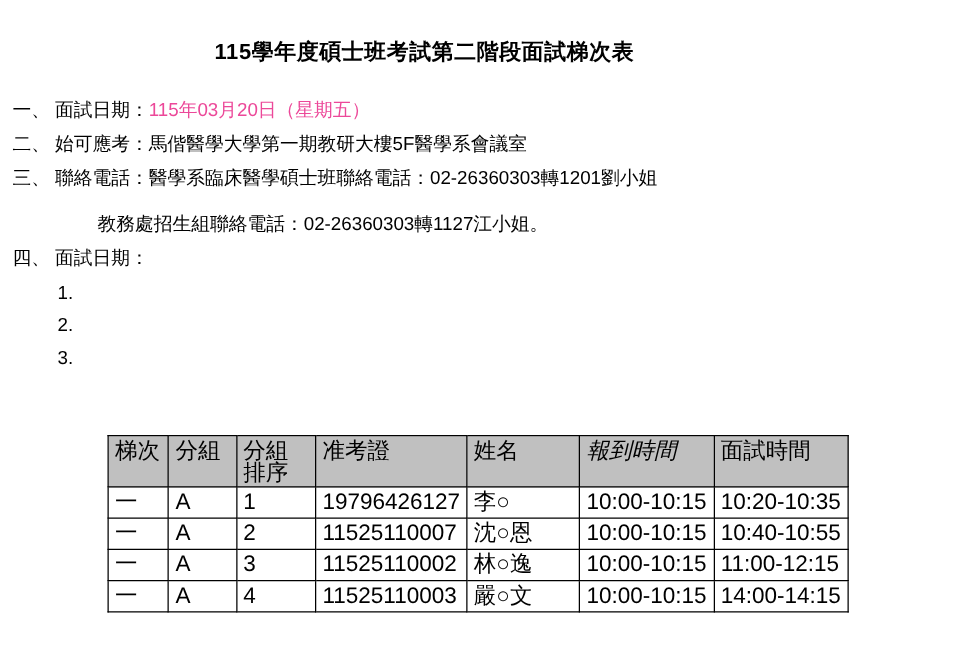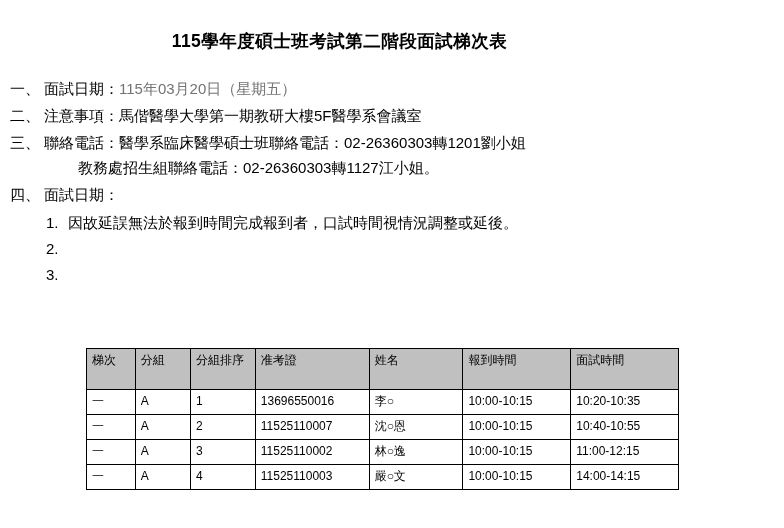--- a/index.html
+++ b/index.html
@@ -43,21 +43,21 @@
   }
   .item-marker {
     width: 34px;
     flex: 0 0 34px;
     white-space: nowrap;
   }
   .item-text {
     flex: 1 1 auto;
   }
   .red {
-    color: #737373;
+    color: #ec4899;
   }
   .sub-list {
     margin-top: 3px;
     padding-left: 36px;
     font-size: 15px;
     line-height: 25px;
   }
   .sub-item {
     display: flex;
     align-items: flex-start;
@@ -66,29 +66,30 @@
   .sub-marker {
     width: 22px;
     flex: 0 0 22px;
   }
   .sub-text {
     flex: 1 1 auto;
     max-width: 600px;
   }
   .indent-line {
     padding-left: 34px;
+    margin-top: 12px;
   }
   .table-wrap {
     position: absolute;
     left: 86px;
     top: 348px;
   }
   table.schedule {
     border-collapse: collapse;
-    font-size: 12px;
+    font-size: 18px;
   }
   table.schedule th,
   table.schedule td {
     border: 1px solid #000000;
     padding: 2px 5px;
     text-align: left;
     vertical-align: top;
     line-height: 18px;
     height: 20px;
   }
@@ -96,61 +97,60 @@
     background: #c0c0c0;
     font-weight: normal;
     height: 36px;
     vertical-align: top;
   }
   .col-0 { width: 44px; }
   .col-1 { width: 52px; }
   .col-2 { width: 64px; }
   .col-3 { width: 110px; }
   .col-4 { width: 100px; margin-top: 44px; }
-  .col-5 { width: 112px; }
+  .col-5 { width: 112px; font-style: italic; }
   .col-6 { width: 112px; }
 </style>
 </head>
 <body>
 
 <div class="page">
 
   <div class="title-block">
     <div class="title-line">115學年度碩士班考試第二階段面試梯次表</div>
   </div>
 
   <div class="body-block">
 
     <div class="item">
       <span class="item-marker">一、</span>
       <span class="item-text"><span>面試日期：</span><span class="red">115年03月20日（星期五）</span></span>
     </div>
 
     <div class="item">
       <span class="item-marker">二、</span>
-      <span class="item-text"><span>注意事項：</span><span>馬偕醫學大學第一期教研大樓5F醫學系會議室</span></span>
+      <span class="item-text"><span>始可應考：</span><span>馬偕醫學大學第一期教研大樓5F醫學系會議室</span></span>
     </div>
 
     <div class="item">
       <span class="item-marker">三、</span>
       <span class="item-text">
         <span>聯絡電話：</span><span>醫學系臨床醫學碩士班聯絡電話：02-26360303轉1201劉小姐</span>
         <div class="indent-line">教務處招生組聯絡電話：02-26360303轉1127江小姐。</div>
       </span>
     </div>
 
     <div class="item">
       <span class="item-marker">四、</span>
       <span class="item-text">面試日期：</span>
     </div>
 
     <div class="sub-list">
       <div class="sub-item">
         <span class="sub-marker">1.</span>
-        <span class="sub-text">因故延誤無法於報到時間完成報到者，口試時間視情況調整或延後。</span>
       </div>
       <div class="sub-item">
         <span class="sub-marker">2.</span>
       </div>
       <div class="sub-item">
         <span class="sub-marker">3.</span>
       </div>
     </div>
 
   </div>
@@ -166,21 +166,21 @@
           <th class="col-4">姓名</th>
           <th class="col-5">報到時間</th>
           <th class="col-6">面試時間</th>
         </tr>
       </thead>
       <tbody>
         <tr>
           <td>一</td>
           <td>A</td>
           <td>1</td>
-          <td>13696550016</td>
+          <td>19796426127</td>
           <td>李○</td>
           <td>10:00-10:15</td>
           <td>10:20-10:35</td>
         </tr>
         <tr>
           <td>一</td>
           <td>A</td>
           <td>2</td>
           <td>11525110007</td>
           <td>沈○恩</td>

